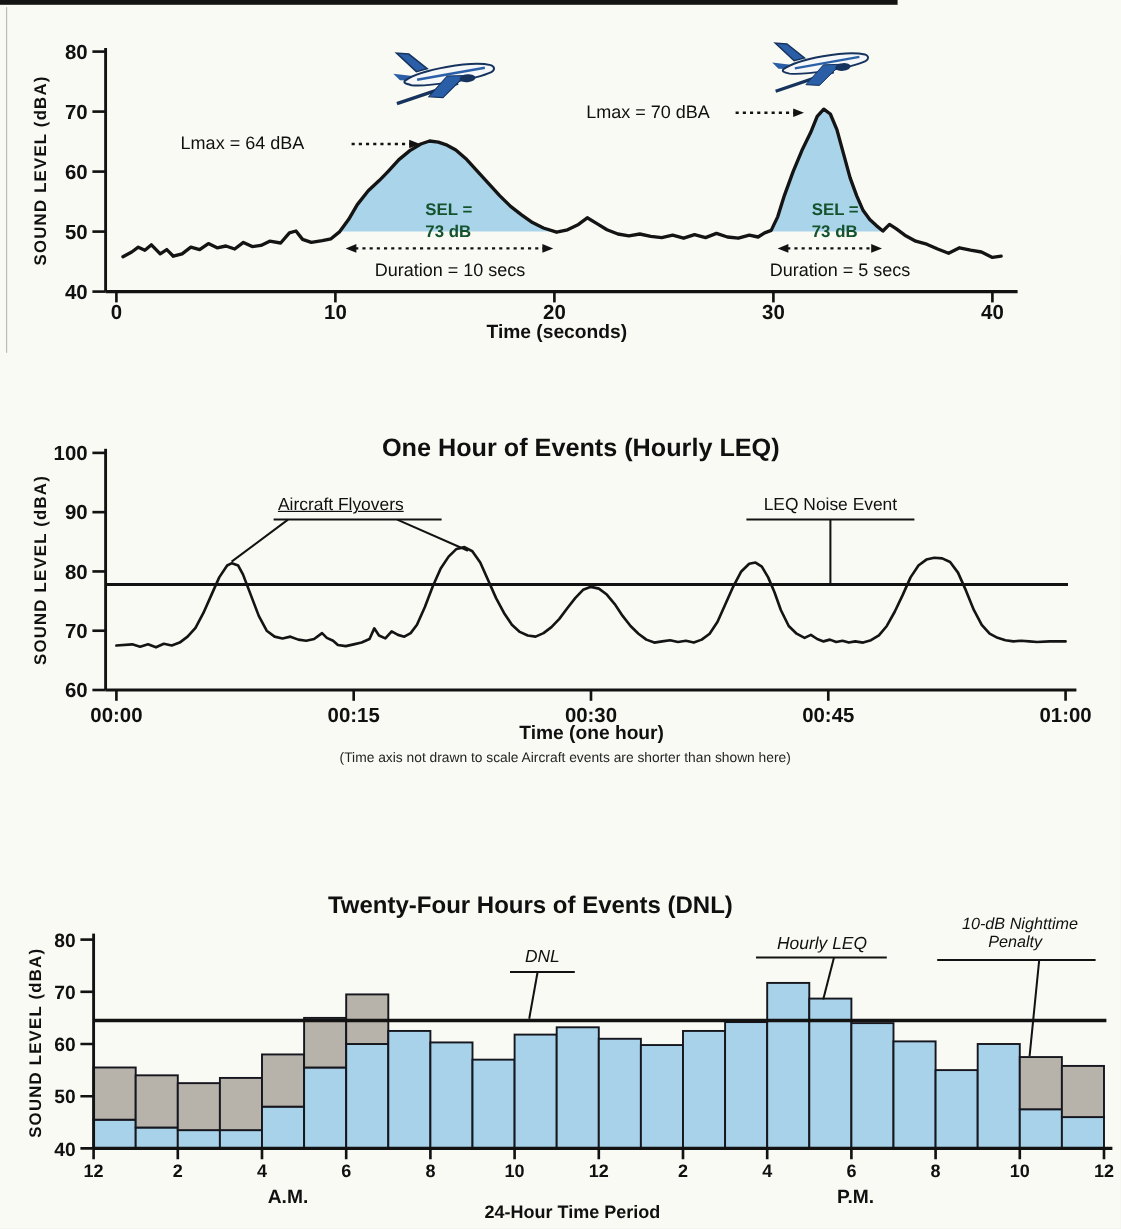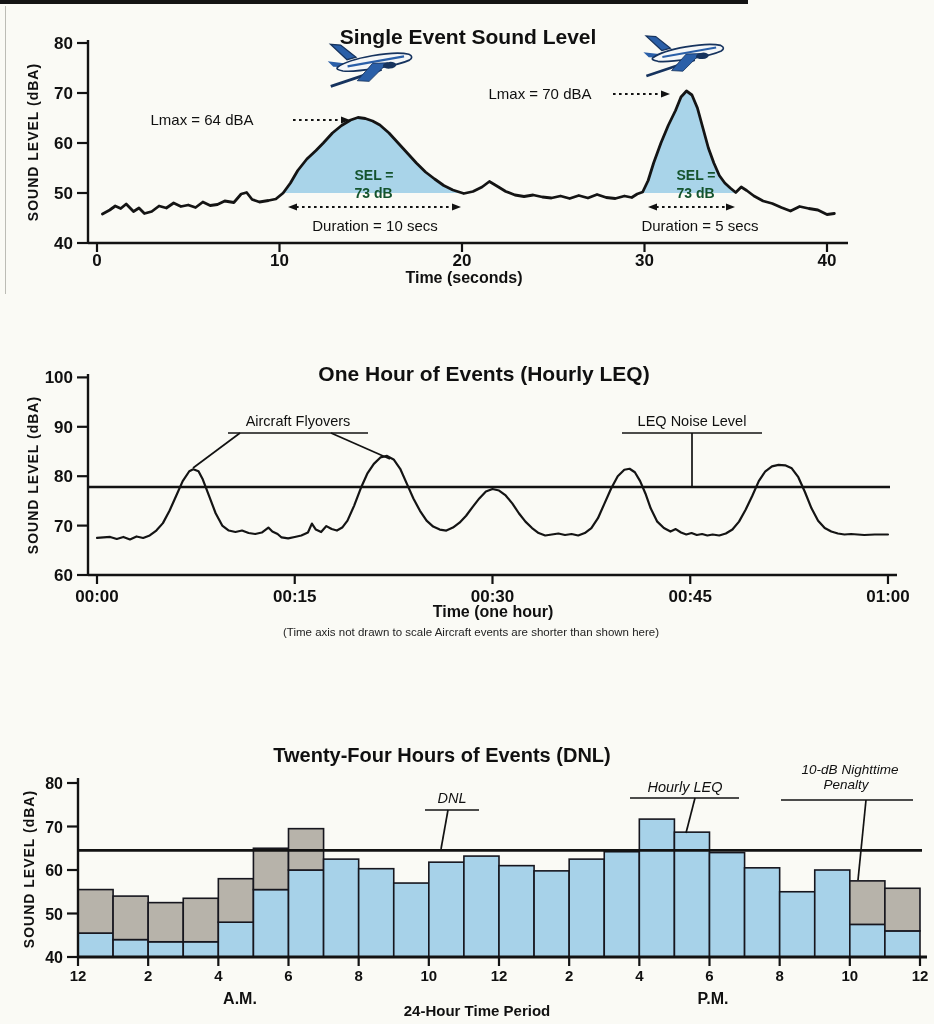--- a/index.html
+++ b/index.html
@@ -195,40 +195,39 @@
       <path d="M8,56 L70,41" stroke="#16335e" stroke-width="3.4" fill="none"></path>
       <polygon points="30,26 12,6 24,8 41,24" fill="#2a5fa8" stroke="#16335e" stroke-width="1.5"></polygon>
       <polygon points="26,30 7,26 13,33 30,35" fill="#2a5fa8"></polygon>
       <path d="M18,34 C34,24 86,20 104,26 C108,28 108,31 104,33 C88,39 38,42 24,39 C18,37 16,36 18,34 Z" fill="#f5f7f8" stroke="#16335e" stroke-width="2"></path>
       <line x1="30" y1="34" x2="98" y2="28" stroke="#2a5fa8" stroke-width="2.5"></line>
       <polygon points="60,33 40,52 54,54 78,34" fill="#2a5fa8" stroke="#16335e" stroke-width="1"></polygon>
       <ellipse cx="80" cy="37" rx="8" ry="4" fill="#16335e"></ellipse>
     </g>
   </svg>
 
-  <div class="lbl t21" style="left:468px;top:37px;">Single Event Sound Level</div>
   <div class="lbl rot" style="left:33px;top:142px;">SOUND LEVEL (dBA)</div>
   <div class="lbl a15" style="left:202px;top:120px;">Lmax = 64 dBA</div>
   <div class="lbl a15" style="left:540px;top:94px;">Lmax = 70 dBA</div>
   <div class="lbl sel" style="left:374px;top:184px;">
     <div>SEL =</div>
     <div>73 dB</div>
   </div>
   <div class="lbl sel" style="left:696px;top:184px;">
     <div>SEL =</div>
     <div>73 dB</div>
   </div>
   <div class="lbl a15" style="left:375px;top:226px;">Duration = 10 secs</div>
   <div class="lbl a15" style="left:700px;top:226px;">Duration = 5 secs</div>
   <div class="lbl x16" style="left:464px;top:278px;">Time (seconds)</div>
 
   <div class="lbl t21" style="left:484px;top:374px;">One Hour of Events (Hourly LEQ)</div>
   <div class="lbl rot" style="left:33px;top:475px;">SOUND LEVEL (dBA)</div>
-  <div class="lbl a14" style="left:298px;top:421px;">Aircraft Flyovers</div>
-  <div class="lbl a14" style="left:692px;top:421px;">LEQ Noise Level</div>
+  <div class="lbl a14" style="left:284px;top:421px;text-decoration:underline;">Aircraft Flyovers</div>
+  <div class="lbl a14" style="left:692px;top:421px;">LEQ Noise Event</div>
   <div class="lbl x16" style="left:493px;top:612px;">Time (one hour)</div>
   <div class="lbl foot" style="left:471px;top:633px;">(Time axis not drawn to scale  Aircraft events are shorter than shown here)</div>
 
   <div class="lbl t20" style="left:442px;top:755px;">Twenty-Four Hours of Events (DNL)</div>
   <div class="lbl rot" style="left:29px;top:869px;">SOUND LEVEL (dBA)</div>
   <div class="lbl it" style="left:452px;top:798px;">DNL</div>
   <div class="lbl it" style="left:685px;top:787px;">Hourly LEQ</div>
   <div class="lbl it13" style="left:850px;top:770px;">10-dB Nighttime</div>
   <div class="lbl it13" style="left:846px;top:785px;">Penalty</div>
   <div class="lbl x16" style="left:240px;top:999px;">A.M.</div>

